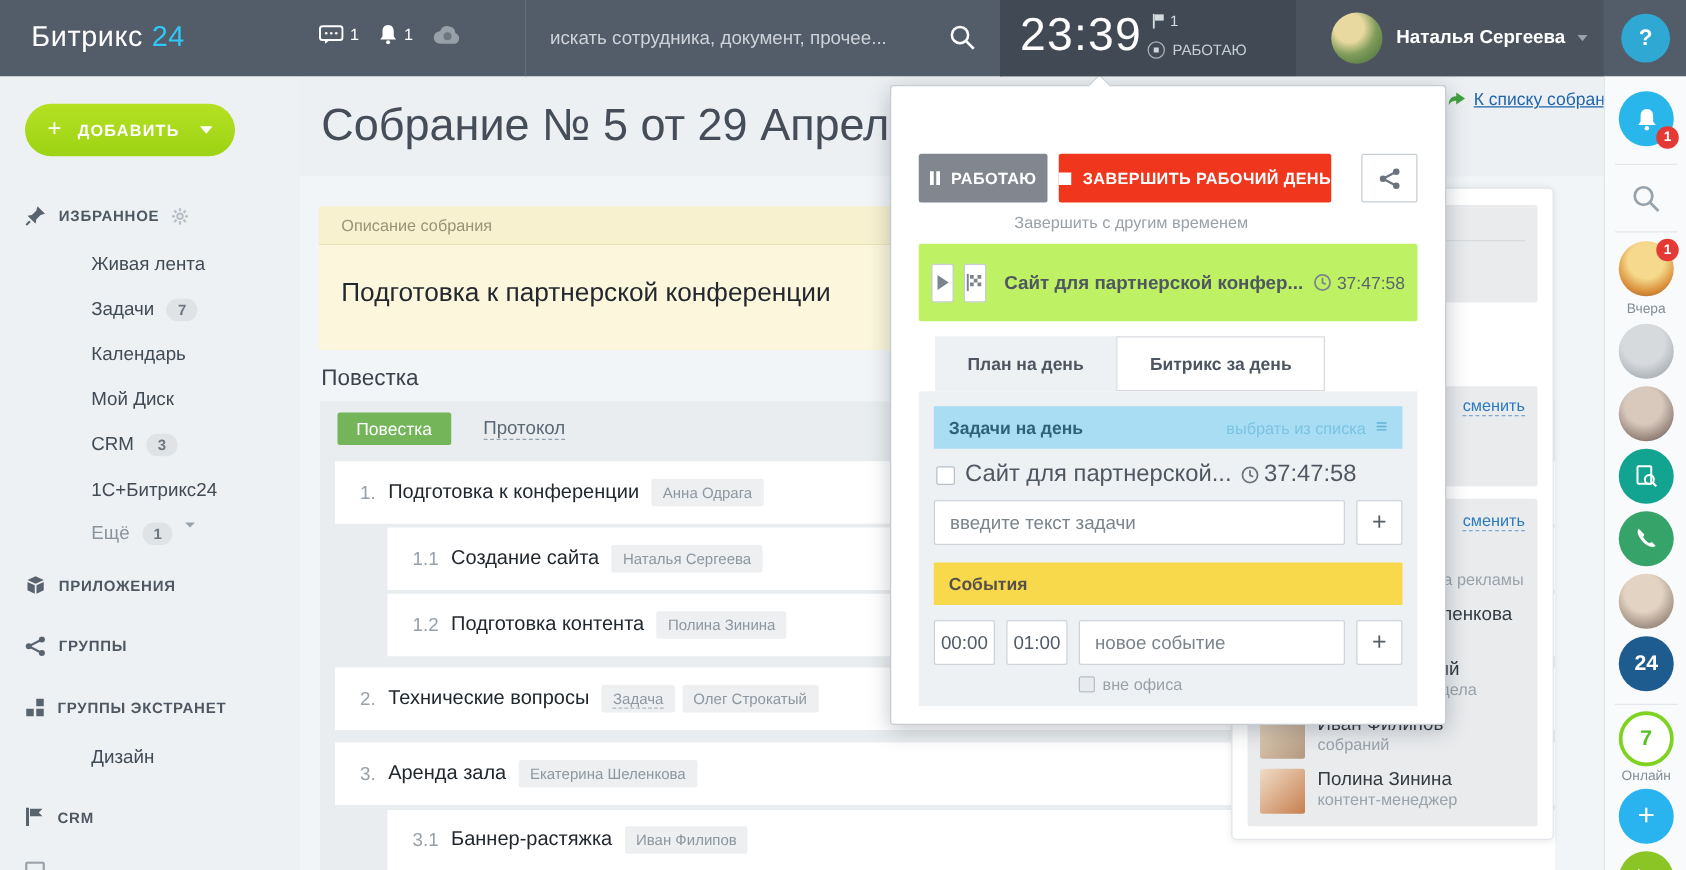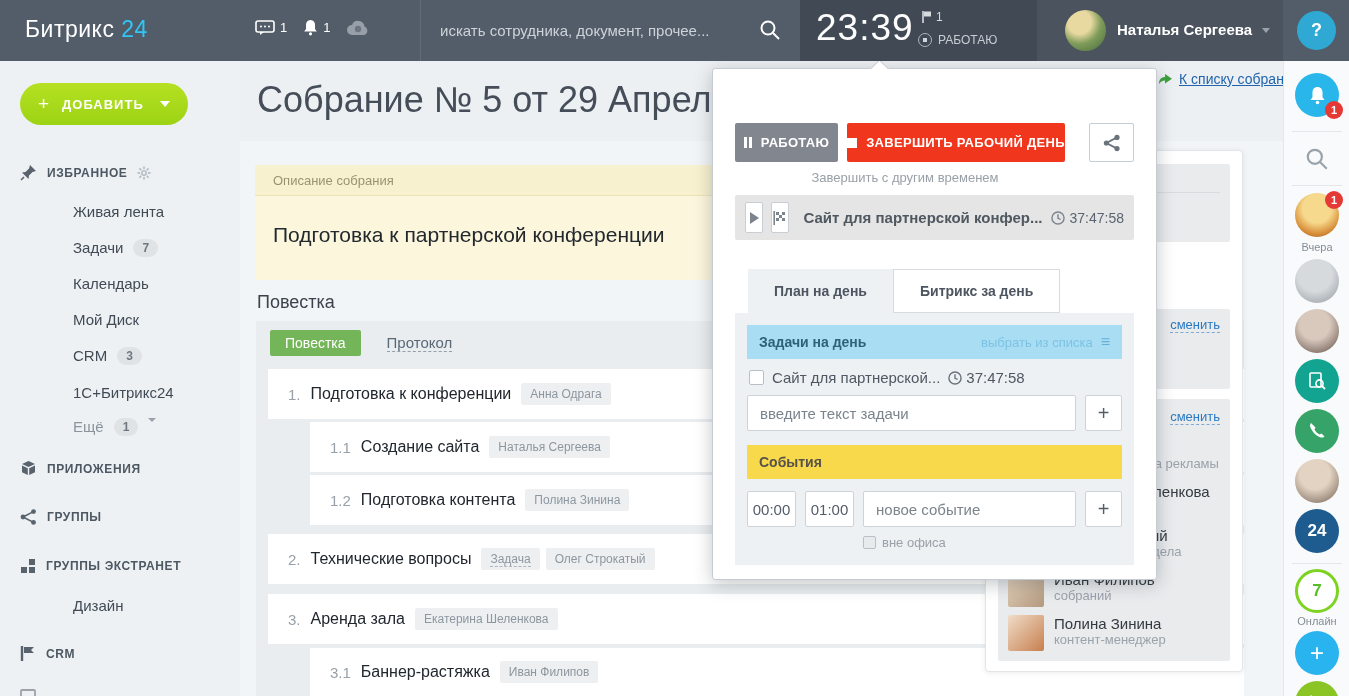--- a/index.html
+++ b/index.html
@@ -89,37 +89,37 @@
   .wt-time { font-size:16px; font-weight:bold; color:#4f5862; letter-spacing:.5px; }
   .btn-row { position:absolute; left:22px; top:54px; right:22px; display:flex; gap:9px; }
   .btn { height:39px; border-radius:2px; display:flex; align-items:center; justify-content:center; gap:9px; font-size:13px; font-weight:bold; cursor:pointer; letter-spacing:.3px; }
   .btn-break { width:103px; background:#82878f; color:#fff; }
   .pause-ico { display:flex; gap:2px; }
   .pause-ico i { width:3px; height:11px; background:#fff; display:block; }
   .btn-finish { width:218px; background:#f0371d; color:#fff; }
   .stop-sq { width:10px; height:10px; background:#fff; }
   .btn-share { width:45px; margin-left:auto; background:#fff; border:1px solid #c6cdd3; }
   .other-time { position:absolute; left:22px; top:101px; width:340px; text-align:center; font-size:13px; color:#99a0a7; cursor:pointer; }
-  .taskbar { position:absolute; left:22px; top:126px; right:22px; height:45px; background:#e5e5e5; border-radius:2px; display:flex; align-items:center; gap:8px; padding:0 10px; }
+  .taskbar { position:absolute; left:22px; top:126px; right:22px; height:62px; background:#bef264; border-radius:2px; display:flex; align-items:center; gap:8px; padding:0 10px; }
   .tb-btn { width:31px; height:31px; background:#fff; border:1px solid #c8ced3; border-radius:2px; display:flex; align-items:center; justify-content:center; cursor:pointer; }
   .tb-title { font-size:15px; font-weight:bold; color:#4f5760; margin-left:6px; white-space:nowrap; }
   .tb-time { margin-left:auto; display:flex; gap:5px; align-items:center; font-size:14px; color:#5a6470; }
   .wt-tabs { position:absolute; left:35px; top:200px; display:flex; }
   .wt-tab { height:44px; display:flex; align-items:center; padding:0 26px; font-size:14px; font-weight:bold; color:#4d5560; cursor:pointer; }
   .wt-tab.active { background:#eef1f4; }
   .wt-tab.idle { background:#fff; border:1px solid #d7dbdf; }
   .wt-panel { position:absolute; left:22px; top:244px; right:22px; height:252px; background:#eef1f4; padding:12px; }
   .sec-bar { height:34px; display:flex; align-items:center; padding:0 12px; }
   .sec-bar.blue { background:#a8ddf4; }
   .sec-bar.yellow { background:#f8d94b; margin-top:14px; }
   .sec-title-b { font-size:14px; font-weight:bold; color:#2d6277; }
   .sec-title-y { font-size:14px; font-weight:bold; color:#56524a; }
   .sec-right { margin-left:auto; display:flex; align-items:center; gap:8px; font-size:13px; color:#7cc3e2; cursor:pointer; }
   .burger { color:#64b1d3; font-size:16px; }
-  .check-row { display:flex; align-items:center; gap:8px; margin:10px 2px 9px; font-size:15px; color:#4f5862; }
+  .check-row { display:flex; align-items:center; gap:8px; margin:10px 2px 9px; font-size:19px; color:#4f5862; }
   .cbx { width:15px; height:15px; background:#fff; border:1px solid #b8bfc6; border-radius:2px; flex:none; cursor:pointer; }
   .cbx.sm { width:13px; height:13px; background:#e8ebee; }
   .ck-time { display:flex; align-items:center; gap:4px; color:#4f5862; }
   .in-row { display:flex; gap:9px; }
   .txt-in { height:36px; border:1px solid #cdd3d8; border-radius:2px; background:#fff; font-size:15px; color:#535c69; padding:0 12px; font-family:"Liberation Sans",sans-serif; outline:none; }
   .txt-in::placeholder { color:#7b848c; opacity:1; }
   .grow { flex:1; min-width:0; }
   .plus-btn { flex:none; width:37px; height:36px; background:#fff; border:1px solid #cdd3d8; border-radius:2px; font-size:20px; color:#555d66; display:flex; align-items:center; justify-content:center; cursor:pointer; }
   .time-in { flex:none; width:49px; text-align:center; padding:0 4px; }
   .ooo-row { display:flex; align-items:center; gap:6px; margin:8px 0 0 116px; font-size:13px; color:#9aa1a8; }

